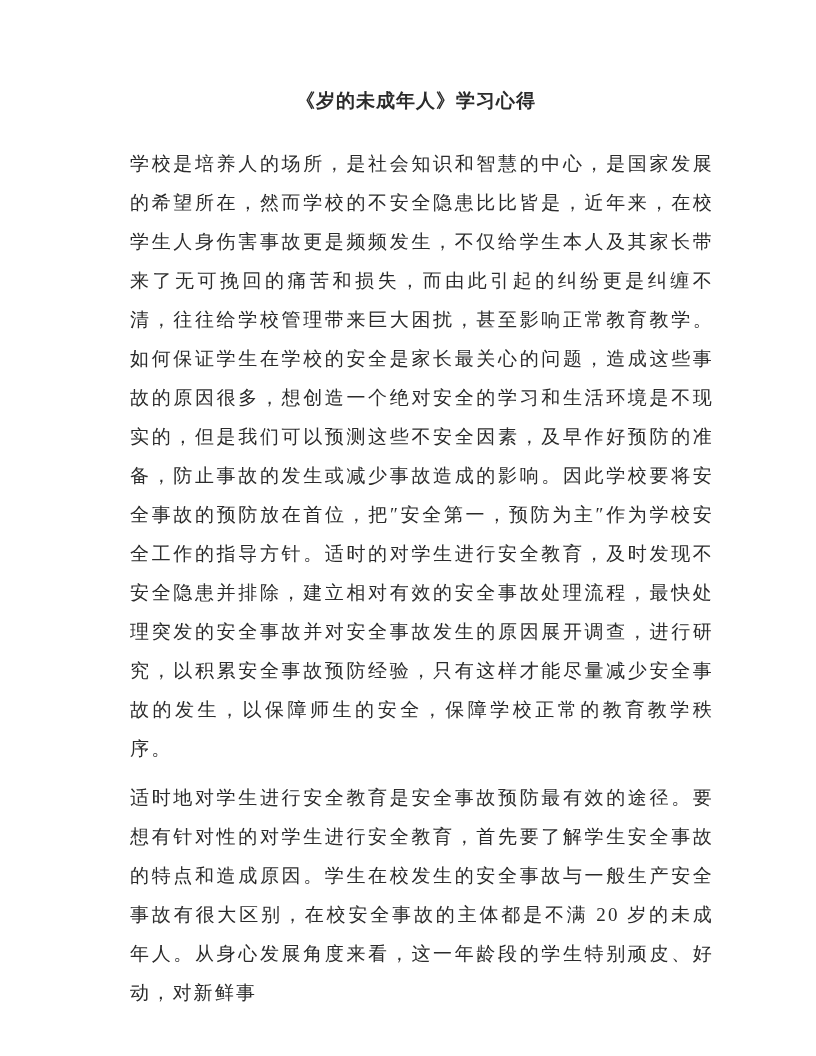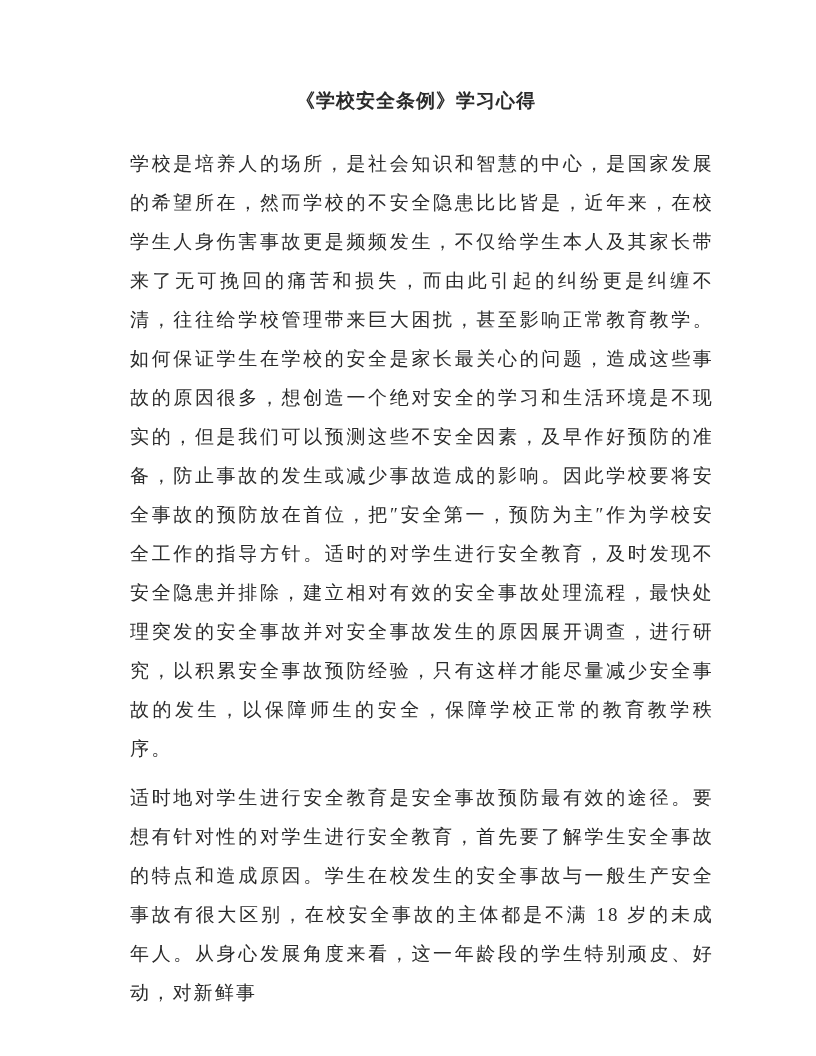--- a/index.html
+++ b/index.html
@@ -36,16 +36,16 @@
     text-align: justify;
     text-justify: inter-character;
     margin: 0 0 10px 12px;
     word-break: break-all;
   }
 </style>
 </head>
 <body>
 
 <div class="page">
-  <h1 class="doc-title">《学校安全条例》学习心得</h1>
+  <h1 class="doc-title">《岁的未成年人》学习心得</h1>
   <p class="doc-paragraph">学校是培养人的场所，是社会知识和智慧的中心，是国家发展的希望所在，然而学校的不安全隐患比比皆是，近年来，在校学生人身伤害事故更是频频发生，不仅给学生本人及其家长带来了无可挽回的痛苦和损失，而由此引起的纠纷更是纠缠不清，往往给学校管理带来巨大困扰，甚至影响正常教育教学。如何保证学生在学校的安全是家长最关心的问题，造成这些事故的原因很多，想创造一个绝对安全的学习和生活环境是不现实的，但是我们可以预测这些不安全因素，及早作好预防的准备，防止事故的发生或减少事故造成的影响。因此学校要将安全事故的预防放在首位，把″安全第一，预防为主″作为学校安全工作的指导方针。适时的对学生进行安全教育，及时发现不安全隐患并排除，建立相对有效的安全事故处理流程，最快处理突发的安全事故并对安全事故发生的原因展开调查，进行研究，以积累安全事故预防经验，只有这样才能尽量减少安全事故的发生，以保障师生的安全，保障学校正常的教育教学秩序。</p>
-  <p class="doc-paragraph">适时地对学生进行安全教育是安全事故预防最有效的途径。要想有针对性的对学生进行安全教育，首先要了解学生安全事故的特点和造成原因。学生在校发生的安全事故与一般生产安全事故有很大区别，在校安全事故的主体都是不满 18 岁的未成年人。从身心发展角度来看，这一年龄段的学生特别顽皮、好动，对新鲜事</p>
+  <p class="doc-paragraph">适时地对学生进行安全教育是安全事故预防最有效的途径。要想有针对性的对学生进行安全教育，首先要了解学生安全事故的特点和造成原因。学生在校发生的安全事故与一般生产安全事故有很大区别，在校安全事故的主体都是不满 20 岁的未成年人。从身心发展角度来看，这一年龄段的学生特别顽皮、好动，对新鲜事</p>
 </div>
 
 </body></html>

